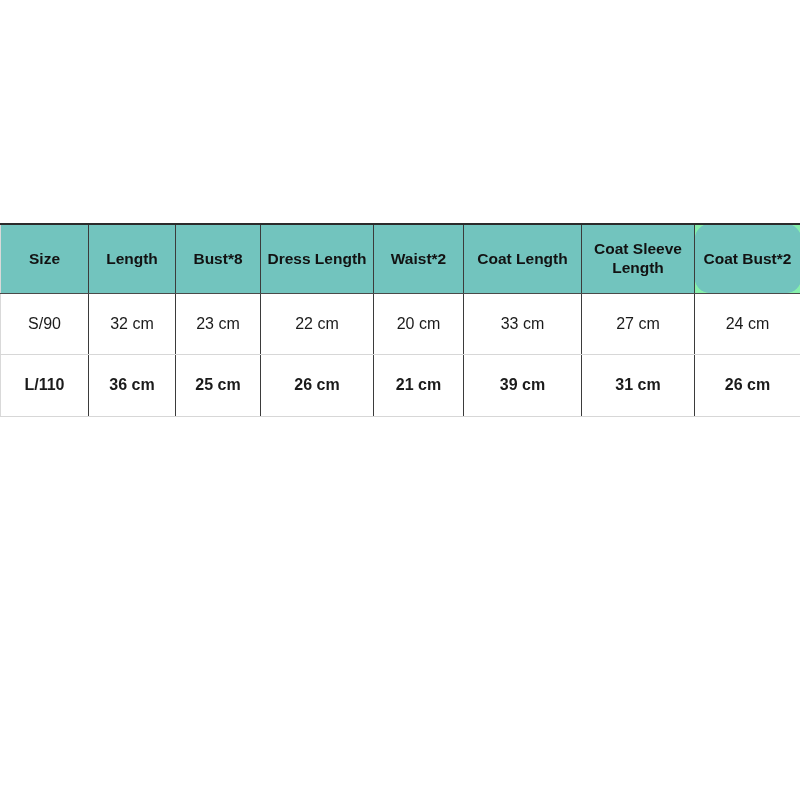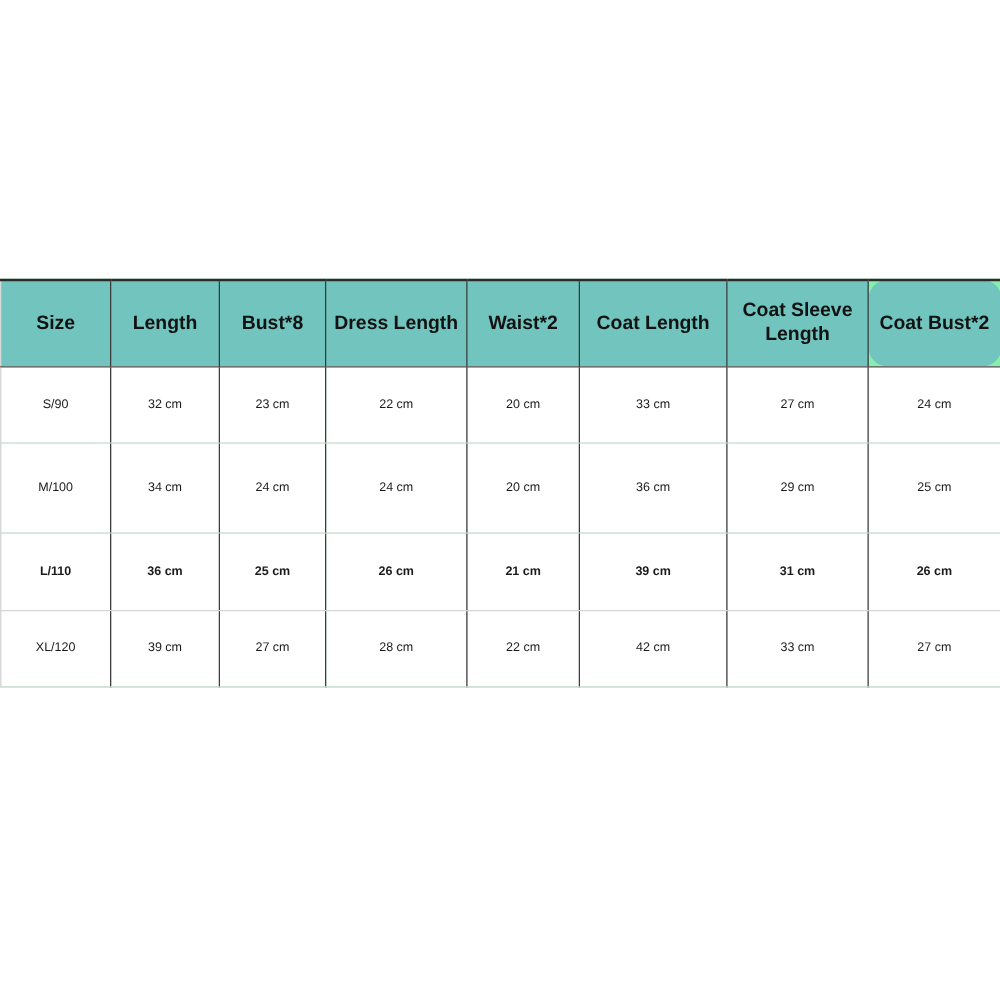--- a/index.html
+++ b/index.html
@@ -67,21 +67,21 @@
     border-right: 1px solid #d9d9d9;
     border-radius: 15px;
   }
 
   
   table.size-table tbody td {
     height: 61px;
     background: #ffffff;
     color: #1b1b1b;
     font-weight: normal;
-    font-size: 10px;
+    font-size: 16px;
     text-align: center;
     vertical-align: middle;
     padding: 5px 4px;
     border-left: 1.5px solid #3b3b3b;
     border-right: 1.5px solid #3b3b3b;
     border-top: 1px solid #d7d7d7;
     border-bottom: 1px solid #d7d7d7;
     box-sizing: border-box;
   }
   table.size-table tbody td.first-col {
@@ -132,45 +132,25 @@
       <tr class="r1">
         <td class="first-col">S/90</td>
         <td>32 cm</td>
         <td>23 cm</td>
         <td>22 cm</td>
         <td>20 cm</td>
         <td>33 cm</td>
         <td>27 cm</td>
         <td class="last-col">24 cm</td>
       </tr>
-      <tr class="r2">
-        <td class="first-col">M/100</td>
-        <td>34 cm</td>
-        <td>24 cm</td>
-        <td>24 cm</td>
-        <td>20 cm</td>
-        <td>36 cm</td>
-        <td>29 cm</td>
-        <td class="last-col">25 cm</td>
-      </tr>
       <tr class="r3">
         <td class="first-col">L/110</td>
         <td>36 cm</td>
         <td>25 cm</td>
         <td>26 cm</td>
         <td>21 cm</td>
         <td>39 cm</td>
         <td>31 cm</td>
         <td class="last-col">26 cm</td>
       </tr>
-      <tr class="r4">
-        <td class="first-col">XL/120</td>
-        <td>39 cm</td>
-        <td>27 cm</td>
-        <td>28 cm</td>
-        <td>22 cm</td>
-        <td>42 cm</td>
-        <td>33 cm</td>
-        <td class="last-col">27 cm</td>
-      </tr>
     </tbody>
   </table>
 </div>
 
 </body></html>

